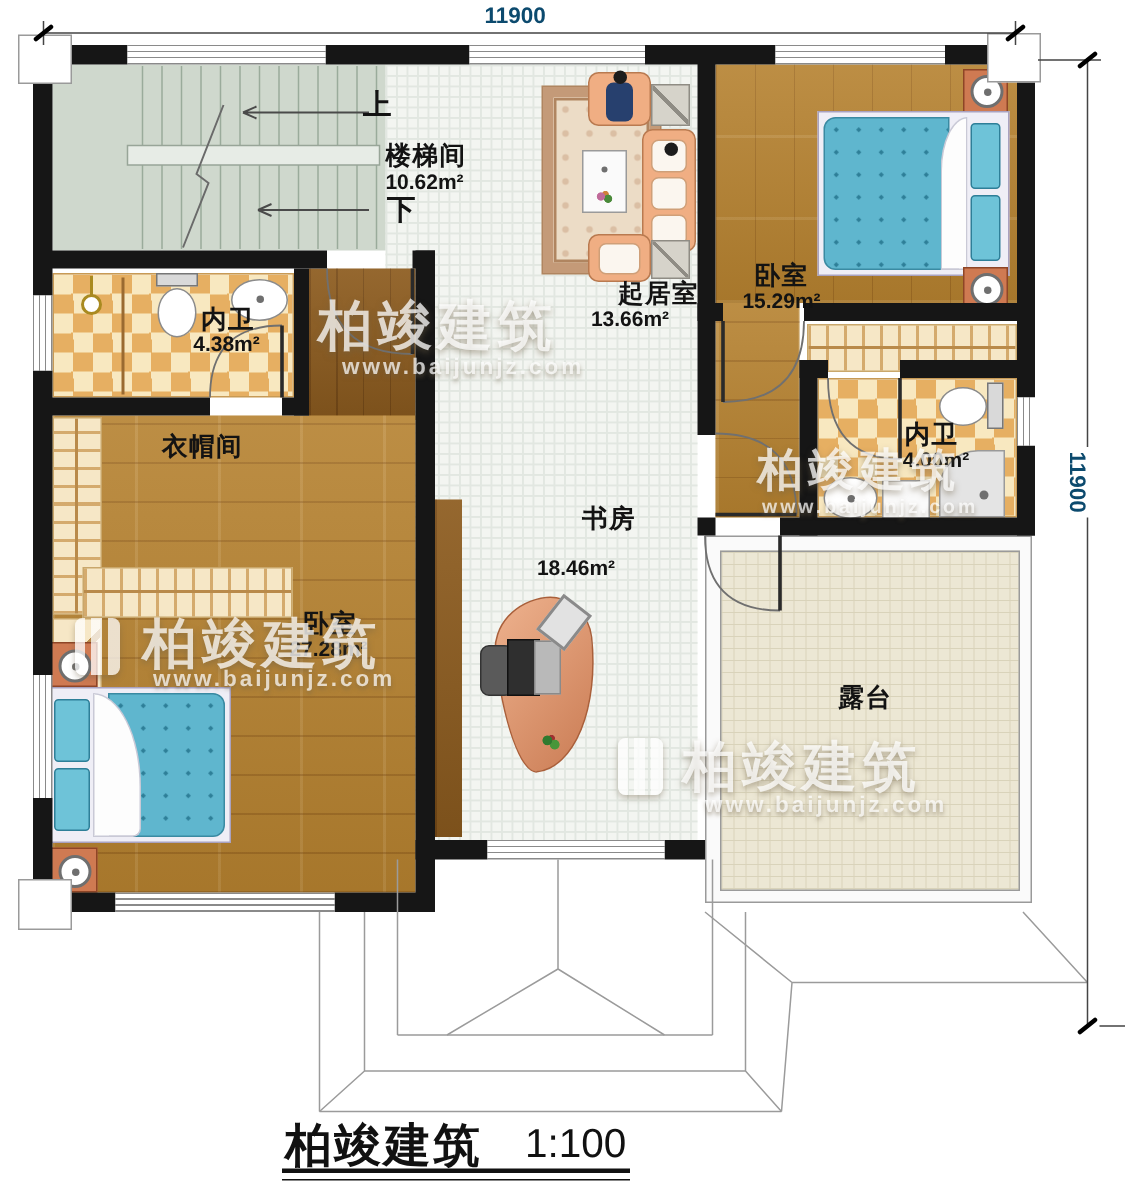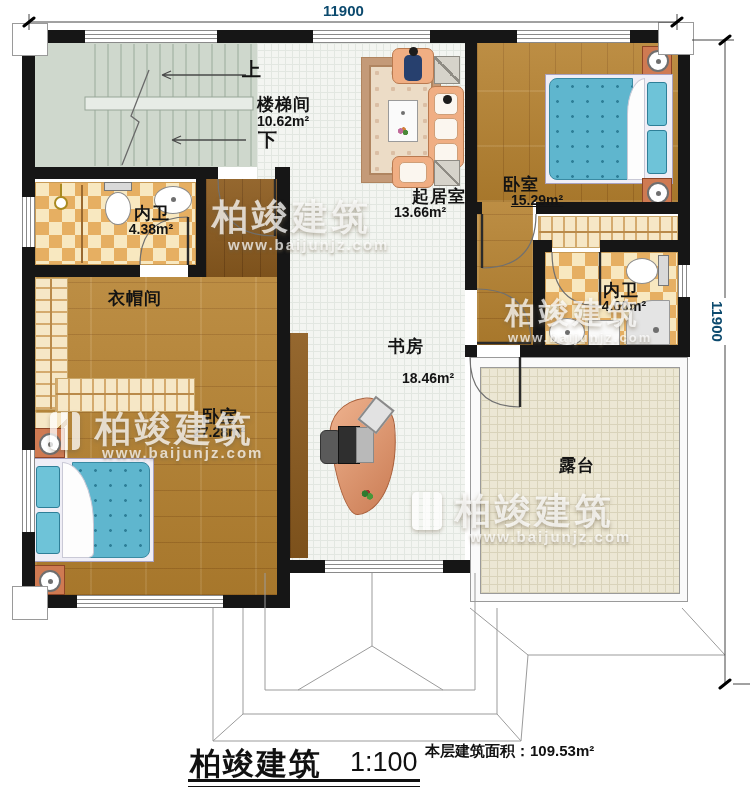--- a/index.html
+++ b/index.html
@@ -239,27 +239,27 @@
 
   <div class="abs room-name" style="left:135px;top:298px;">衣帽间</div>
 
   <div class="abs room-name" style="left:220px;top:416px;">卧室</div>
   <div class="abs room-area" style="left:219px;top:432px;">27.28m²</div>
 
   <div class="abs room-name" style="left:420px;top:196px;margin-left:19px;">起居室</div>
   <div class="abs room-area" style="left:420px;top:212px;">13.66m²</div>
 
   <div class="abs room-name" style="left:521px;top:184px;">卧室</div>
-  <div class="abs room-area" style="left:537px;top:200px;text-decoration:underline;">15.29m²</div>
+  <div class="abs room-area" style="left:521px;top:200px;">15.29m²</div>
 
   <div class="abs room-name" style="left:621px;top:290px;">内卫</div>
   <div class="abs room-area" style="left:624px;top:306px;">4.00m²</div>
 
   <div class="abs room-name" style="left:406px;top:346px;">书房</div>
-  <div class="abs room-area" style="left:428px;top:378px;">18.46m²</div>
+  <div class="abs room-area" style="left:384px;top:378px;">18.46m²</div>
 
   <div class="abs room-name" style="left:577px;top:465px;">露台</div>
 
   <div class="abs dim-text" style="left:323px;top:2px;">11900</div>
   <div class="abs dim-text" style="left:708px;top:298px;writing-mode:vertical-rl;background:#fff;padding:3px 1px;">11900</div>
 
   <div class="abs wm-brand" style="left:212px;top:193px;">柏竣建筑</div>
   <div class="abs wm-url" style="left:228px;top:236px;">www.baijunjz.com</div>
 
   <div class="abs wm-logo" style="left:50px;top:412px;"></div>
@@ -270,16 +270,15 @@
   <div class="abs wm-url" style="left:508px;top:330px;font-size:13px;">www.baijunjz.com</div>
 
   <div class="abs wm-logo" style="left:412px;top:492px;"></div>
   <div class="abs wm-brand" style="left:455px;top:487px;">柏竣建筑</div>
   <div class="abs wm-url" style="left:470px;top:528px;">www.baijunjz.com</div>
 
   <div class="abs title-cn" style="left:190px;top:743px;">柏竣建筑</div>
   <div class="abs title-scale" style="left:350px;top:747px;">1:100</div>
   <div class="abs underline2" style="left:188px;top:779px;width:232px;"></div>
   <div class="abs" style="left:425px;top:742px;">
-    <div class="title-info"><span>本层建筑面积：</span><span>109.53m²</span></div>
   </div>
 
 </div>
 
 </body></html>

